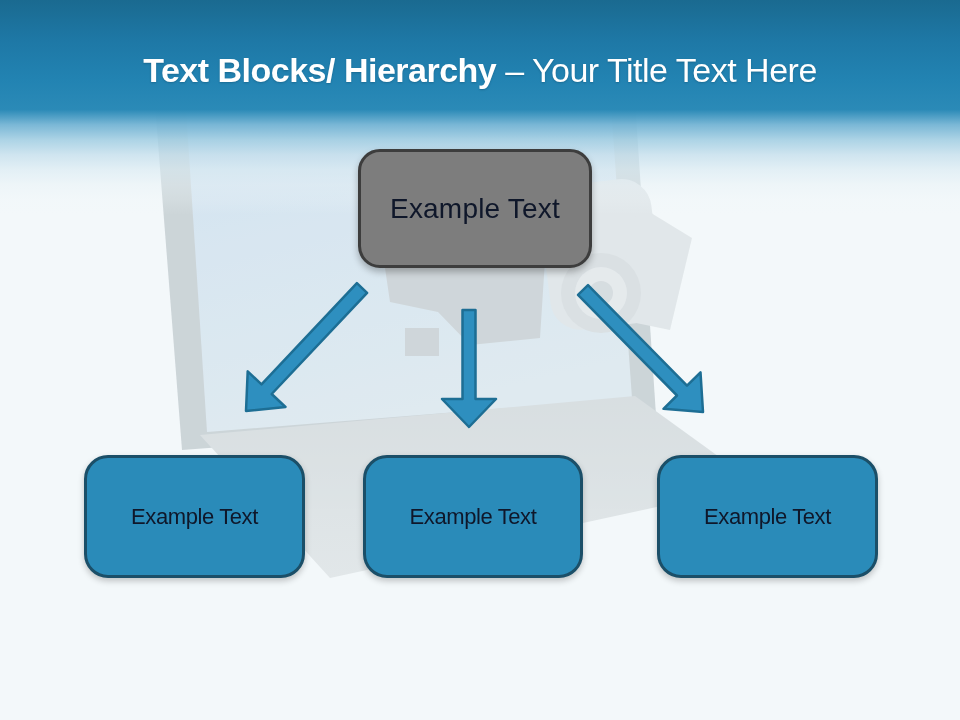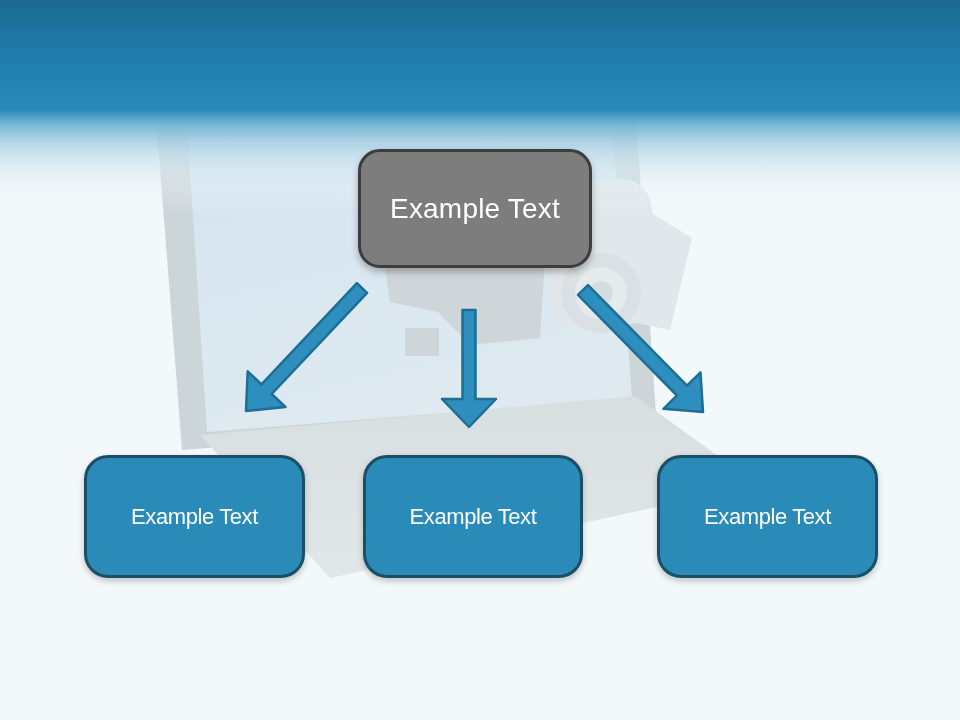--- a/index.html
+++ b/index.html
@@ -39,21 +39,21 @@
     white-space:nowrap;
   }
   .slide-title .t-bold{font-weight:700;}
   .slide-title .t-regular{font-weight:400;margin-left:9px;}
 
   .arrow-layer{position:absolute;left:0;top:0;z-index:4;}
 
   .block{
     position:absolute;z-index:5;
     display:flex;align-items:center;justify-content:center;
-    color:#ffffff;text-align:center;
+    color:#0f172a;text-align:center;
     box-sizing:border-box;
   }
   .root-block{
     left:358px;top:149px;width:234px;height:119px;
     background:#7d7d7d;
     border:3px solid #3d3d3d;
     border-radius:22px;
     font-size:28px;letter-spacing:0.2px;
     box-shadow:0 4px 7px rgba(0,0,0,0.28);
   }
@@ -101,20 +101,23 @@
         <polygon points="638,205 692,238 670,330 612,318"></polygon>
       </g>
       <circle cx="601" cy="293" r="40" fill="#c6cdd1"></circle>
       <circle cx="601" cy="293" r="26" fill="#dadfe2"></circle>
       <circle cx="601" cy="293" r="12" fill="#c0c7cb"></circle>
     </g>
   </svg>
 
   <div class="title-banner"></div>
 
+  <div class="slide-title">
+    <span class="t-bold">Text Blocks/ Hierarchy</span><span class="t-regular">– Your Title Text Here</span>
+  </div>
 
   <svg class="arrow-layer" width="960" height="720" viewBox="0 0 960 720" aria-hidden="true">
     <g fill="#2e8fbf" stroke="#1d6e94" stroke-width="2.5" stroke-linejoin="round">
       <polygon points="356.9,283.2 261.5,384.4 247.7,371.4 246,411 285.5,407 271.7,394 367.1,292.8"></polygon>
       <polygon points="462.5,310 475.5,310 475.5,399 496,399 469,427 442,399 462.5,399"></polygon>
       <polygon points="588,285.1 687,385.7 700.5,372.4 703,412 663.5,408.8 677,395.5 578,294.9"></polygon>
     </g>
   </svg>
 
   <div class="block root-block">

